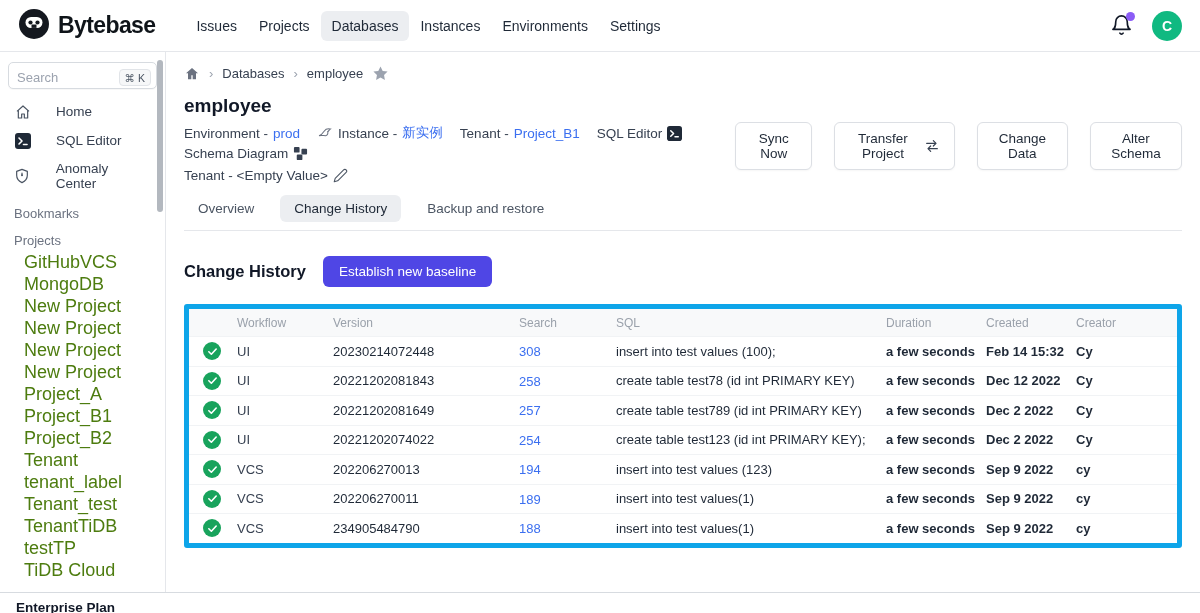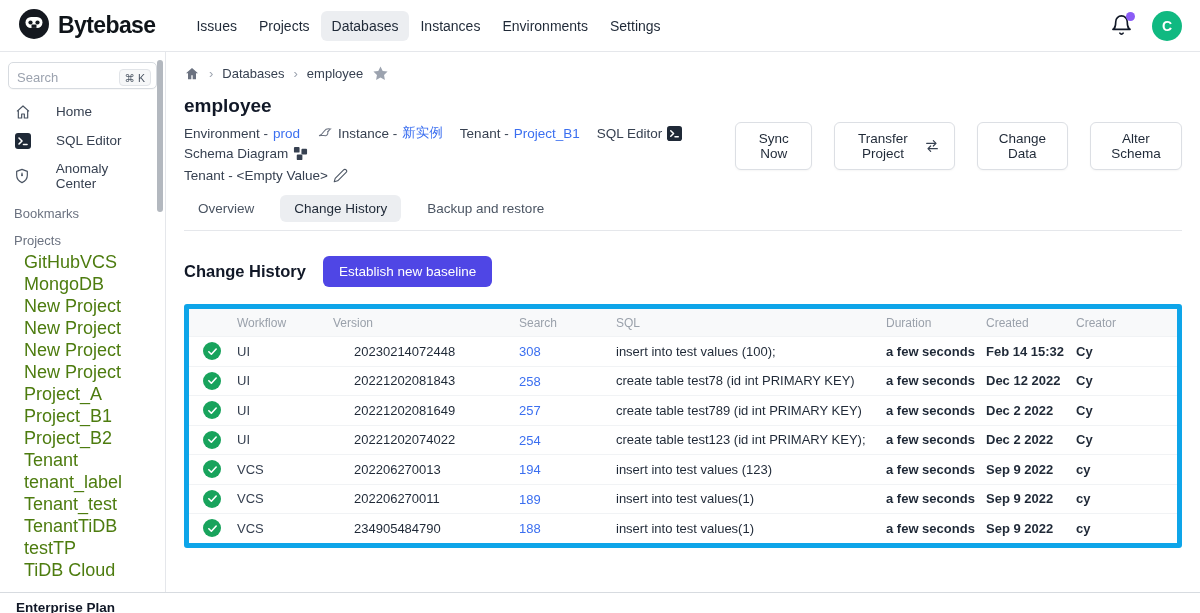--- a/index.html
+++ b/index.html
@@ -84,21 +84,21 @@
     grid-template-columns:48px 96px 186px 97px 270px 100px 90px 1fr;
     align-items:center; }
   .t-head { background:#f8f9fa; height:27px; }
   .t-head .cell { font-size:12px; color:#9aa1ab; font-weight:400; }
   .t-body .t-row { height:29.5px; border-top:1px solid #f1f3f5; cursor:pointer; }
   .cell { padding-right:10px; overflow:hidden; white-space:nowrap; text-overflow:ellipsis; }
   .cell.status { padding-left:14px; }
   .check { width:18px; height:18px; border-radius:50%; background:#18a35c;
     display:flex; align-items:center; justify-content:center; }
   .c-workflow { font-size:13px; font-weight:500; color:#374151; }
-  .c-version { font-size:13px; font-weight:500; color:#1f2937;margin-left:21px; }
+  .c-version { font-size:13px; font-weight:500; color:#1f2937; }
   .c-issue a { font-size:13px; font-weight:500; color:#3b6ff0; text-decoration:none; }
   .c-sql { font-size:13px; color:#1f2937; }
   .c-duration,.c-created,.c-creator { font-size:13px; font-weight:600; color:#1f2937; }
 </style>
 </head>
 <body>
 
 <div class="navbar">
   <div class="logo">
     <span>

